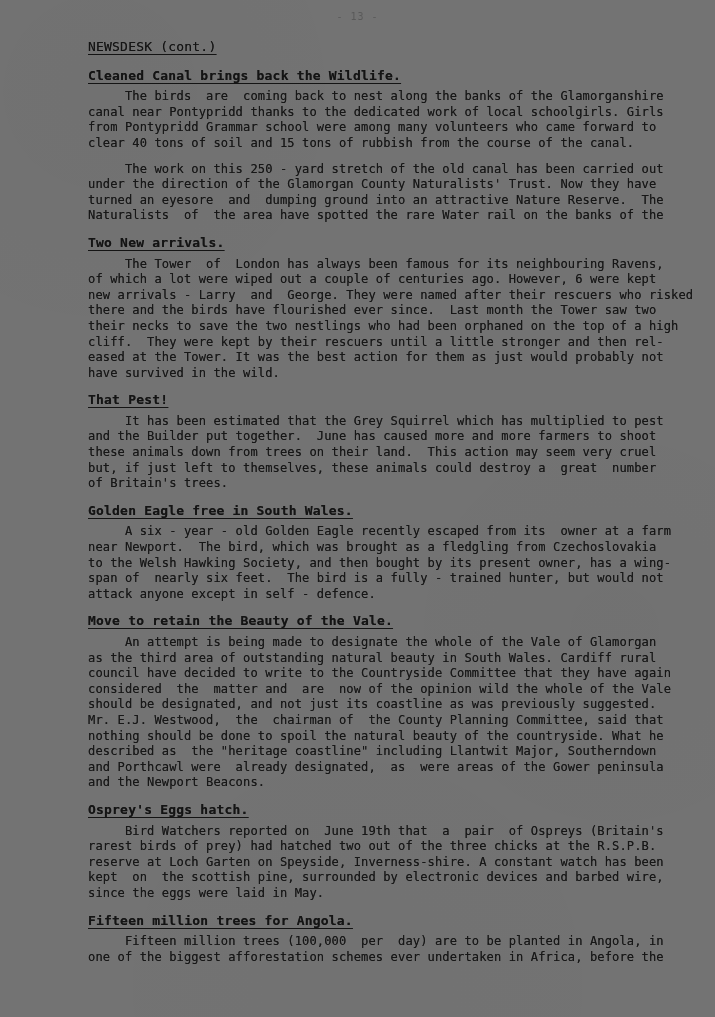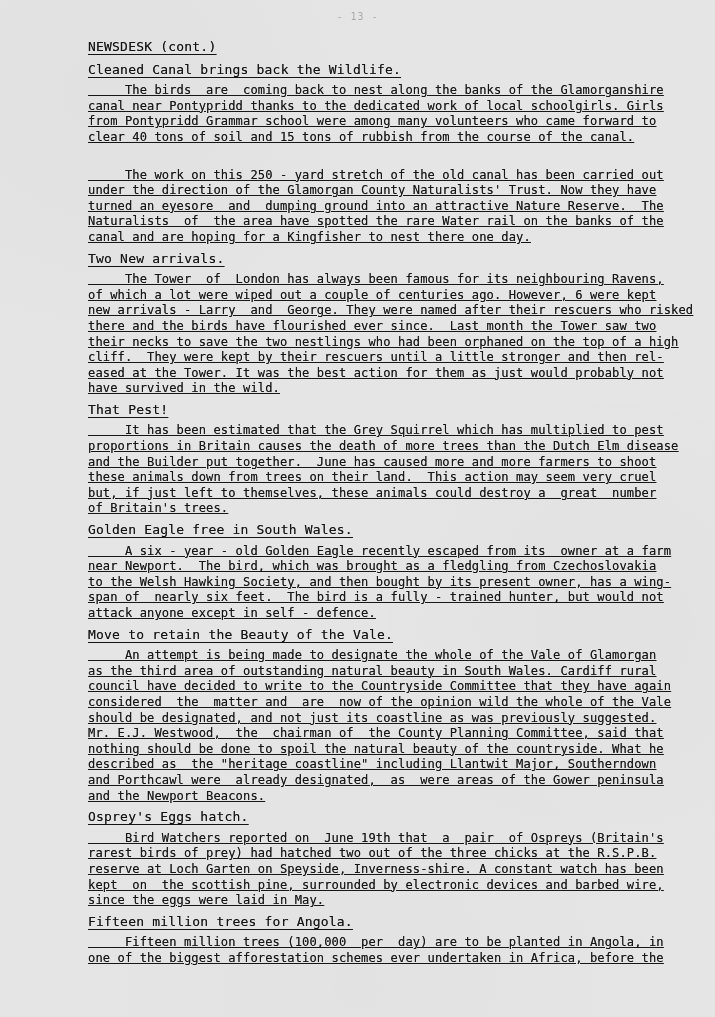--- a/index.html
+++ b/index.html
@@ -8,21 +8,21 @@
     padding: 0;
     background: #ffffff;
   }
   body {
     font-family: "DejaVu Sans Mono", "Liberation Mono", monospace;
   }
   .page {
     position: relative;
     width: 715px;
     height: 1017px;
-    background: #e5e5e5;
+    background: #737373;
     overflow: hidden;
     box-sizing: border-box;
   }
   
   .paper-grain {
     position: absolute;
     inset: 0;
     pointer-events: none;
     background:
       radial-gradient(circle at 14% 9%,  rgba(0,0,0,0.018) 0%, rgba(0,0,0,0) 26%),
@@ -52,31 +52,30 @@
     letter-spacing: 0.2px;
     color: #141414;
     text-decoration: underline;
     text-underline-offset: 2.5px;
     text-decoration-thickness: 1px;
     margin: 0 0 2px 0;
     white-space: pre;
     display: inline-block;
   }
   .heading-row { margin: 0; padding: 0; }
-  .heading-row.spaced { margin-top: 2px; }
+  .heading-row.spaced { margin-top: 8px; font-weight: bold; }
   .para {
     font-size: 12.1px;
     line-height: 15.6px;
     letter-spacing: 0.1px;
     color: #171717;
     margin: 0;
     padding: 0;
-    text-decoration: underline;
   }
-  .para + .para { margin-top: 22px; }
+  .para + .para { margin-top: 10px; }
   .heading-row + .para { margin-top: 4px; }
   .line {
     white-space: pre;
     display: block;
     height: 15.6px;
   }
   
   .content { text-shadow: 0 0 0.35px rgba(0,0,0,0.55); }
 </style>
 </head>
@@ -100,37 +99,35 @@
           <span class="line">     The birds  are  coming back to nest along the banks of the Glamorganshire</span>
           <span class="line">canal near Pontypridd thanks to the dedicated work of local schoolgirls. Girls</span>
           <span class="line">from Pontypridd Grammar school were among many volunteers who came forward to</span>
           <span class="line">clear 40 tons of soil and 15 tons of rubbish from the course of the canal.</span>
         </p>
         <p class="para">
           <span class="line">     The work on this 250 - yard stretch of the old canal has been carried out</span>
           <span class="line">under the direction of the Glamorgan County Naturalists' Trust. Now they have</span>
           <span class="line">turned an eyesore  and  dumping ground into an attractive Nature Reserve.  The</span>
           <span class="line">Naturalists  of  the area have spotted the rare Water rail on the banks of the</span>
-          <span class="line">canal and are hoping for a Kingfisher to nest there one day.</span>
         </p>
         <div class="heading-row spaced"><span class="heading">Two New arrivals.</span></div>
         <p class="para">
           <span class="line">     The Tower  of  London has always been famous for its neighbouring Ravens,</span>
           <span class="line">of which a lot were wiped out a couple of centuries ago. However, 6 were kept</span>
           <span class="line">new arrivals - Larry  and  George. They were named after their rescuers who risked</span>
           <span class="line">there and the birds have flourished ever since.  Last month the Tower saw two</span>
           <span class="line">their necks to save the two nestlings who had been orphaned on the top of a high</span>
           <span class="line">cliff.  They were kept by their rescuers until a little stronger and then rel-</span>
           <span class="line">eased at the Tower. It was the best action for them as just would probably not</span>
           <span class="line">have survived in the wild.</span>
         </p>
         <div class="heading-row spaced"><span class="heading">That Pest!</span></div>
         <p class="para">
           <span class="line">     It has been estimated that the Grey Squirrel which has multiplied to pest</span>
-          <span class="line">proportions in Britain causes the death of more trees than the Dutch Elm disease</span>
           <span class="line">and the Builder put together.  June has caused more and more farmers to shoot</span>
           <span class="line">these animals down from trees on their land.  This action may seem very cruel</span>
           <span class="line">but, if just left to themselves, these animals could destroy a  great  number</span>
           <span class="line">of Britain's trees.</span>
         </p>
         <div class="heading-row spaced"><span class="heading">Golden Eagle free in South Wales.</span></div>
         <p class="para">
           <span class="line">     A six - year - old Golden Eagle recently escaped from its  owner at a farm</span>
           <span class="line">near Newport.  The bird, which was brought as a fledgling from Czechoslovakia</span>
           <span class="line">to the Welsh Hawking Society, and then bought by its present owner, has a wing-</span>

